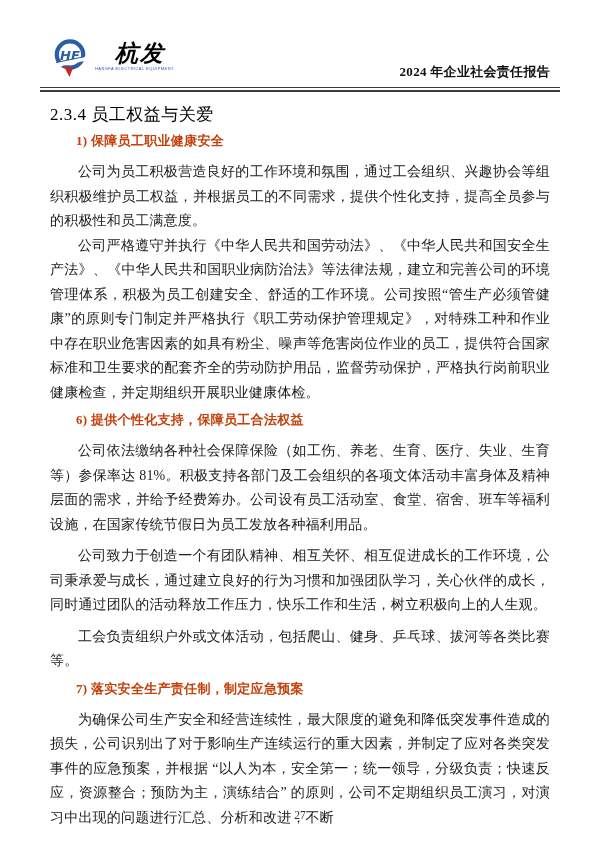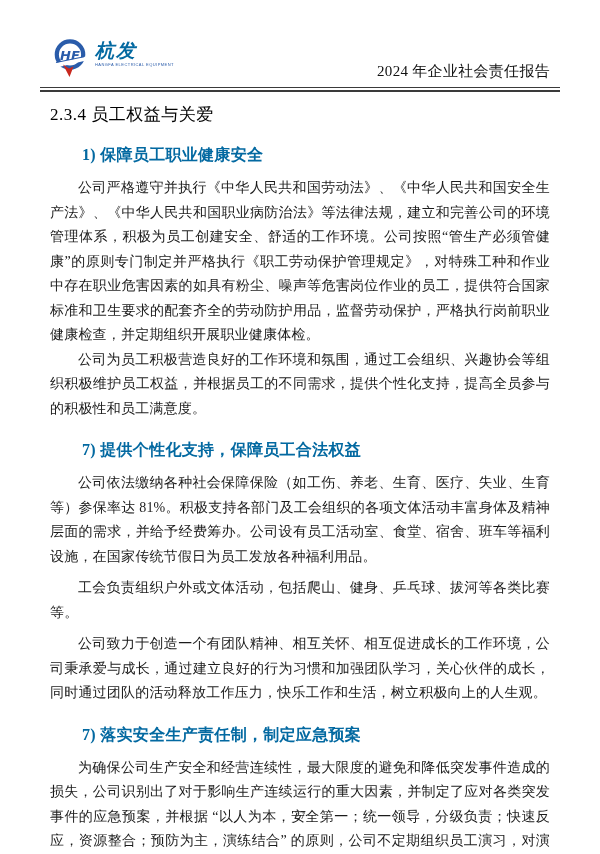--- a/index.html
+++ b/index.html
@@ -13,47 +13,48 @@
     overflow:hidden;
     font-family:"Liberation Serif","DejaVu Serif",serif;
     color:#1b1b1b;
   }
   
   .hdr{display:flex;justify-content:space-between;align-items:flex-end;height:50px;}
   .logo{display:flex;align-items:flex-start;gap:5px;}
   .logo-mark{flex:0 0 auto;}
   .logo-text{display:flex;flex-direction:column;line-height:1;padding-top:3px;}
   .brand{
-    font-size:19px;font-weight:bold;font-style:italic;
-    color:#0369a1;letter-spacing:2px;
+    font-size:23px;font-weight:bold;font-style:italic;
+    color:#000000;letter-spacing:2px;
     font-family:"DejaVu Serif","Liberation Serif",serif;
+    margin-left:20px;
   }
   .tagline{
     font-size:4px;color:#2a5caa;letter-spacing:.45px;
     margin-top:3px;white-space:nowrap;
     font-family:"Liberation Sans","DejaVu Sans",sans-serif;
   }
   .report-title{
-    font-size:15px;font-weight:normal;color:#111;
+    font-size:13px;font-weight:bold;color:#111;
     padding-bottom:3px;letter-spacing:.3px;
   }
   .hdr-rule{
     margin:3px -10px 0 -10px;
     height:2px;
     border-top:1.5px solid #3a3a3a;
     border-bottom:2.5px solid #3a3a3a;
   }
   
   h1.section-title{
     font-size:17px;font-weight:normal;color:#000;
     margin:11px 0 2px 0;letter-spacing:.5px;
   }
   h2.sub-heading{
-    font-size:16px;font-weight:bold;color:#0369a1;
-    margin:19px 0 10px 0;text-indent:2em;letter-spacing:.3px;
+    font-size:13px;font-weight:bold;color:#c2410c;
+    margin:6px 0 10px 0;text-indent:2em;letter-spacing:.3px;
   }
   p.body-par{
     font-size:14px;line-height:24.5px;
     margin:0;text-align:justify;text-indent:2em;
     color:#1b1b1b;letter-spacing:.2px;
   }
   p.body-par.spaced{margin-top:7px;}
   
   .footer{
     position:absolute;left:0;right:0;bottom:33px;
@@ -83,29 +84,29 @@
     </div>
     <div class="report-title">2024 年企业社会责任报告</div>
   </header>
 
   <div class="hdr-rule"></div>
 
   <h1 class="section-title">2.3.4 员工权益与关爱</h1>
 
   <section>
     <h2 class="sub-heading">1) 保障员工职业健康安全</h2>
+    <p class="body-par">公司为员工积极营造良好的工作环境和氛围，通过工会组织、兴趣协会等组织积极维护员工权益，并根据员工的不同需求，提供个性化支持，提高全员参与的积极性和员工满意度。</p>
     <p class="body-par">公司严格遵守并执行《中华人民共和国劳动法》、《中华人民共和国安全生产法》、《中华人民共和国职业病防治法》等法律法规，建立和完善公司的环境管理体系，积极为员工创建安全、舒适的工作环境。公司按照“管生产必须管健康”的原则专门制定并严格执行《职工劳动保护管理规定》，对特殊工种和作业中存在职业危害因素的如具有粉尘、噪声等危害岗位作业的员工，提供符合国家标准和卫生要求的配套齐全的劳动防护用品，监督劳动保护，严格执行岗前职业健康检查，并定期组织开展职业健康体检。</p>
-    <p class="body-par">公司为员工积极营造良好的工作环境和氛围，通过工会组织、兴趣协会等组织积极维护员工权益，并根据员工的不同需求，提供个性化支持，提高全员参与的积极性和员工满意度。</p>
   </section>
 
   <section>
-    <h2 class="sub-heading">7) 提供个性化支持，保障员工合法权益</h2>
+    <h2 class="sub-heading">6) 提供个性化支持，保障员工合法权益</h2>
     <p class="body-par">公司依法缴纳各种社会保障保险（如工伤、养老、生育、医疗、失业、生育等）参保率达 81%。积极支持各部门及工会组织的各项文体活动丰富身体及精神层面的需求，并给予经费筹办。公司设有员工活动室、食堂、宿舍、班车等福利设施，在国家传统节假日为员工发放各种福利用品。</p>
+    <p class="body-par spaced">公司致力于创造一个有团队精神、相互关怀、相互促进成长的工作环境，公司秉承爱与成长，通过建立良好的行为习惯和加强团队学习，关心伙伴的成长，同时通过团队的活动释放工作压力，快乐工作和生活，树立积极向上的人生观。</p>
     <p class="body-par spaced">工会负责组织户外或文体活动，包括爬山、健身、乒乓球、拔河等各类比赛等。</p>
-    <p class="body-par spaced">公司致力于创造一个有团队精神、相互关怀、相互促进成长的工作环境，公司秉承爱与成长，通过建立良好的行为习惯和加强团队学习，关心伙伴的成长，同时通过团队的活动释放工作压力，快乐工作和生活，树立积极向上的人生观。</p>
   </section>
 
   <section>
     <h2 class="sub-heading">7) 落实安全生产责任制，制定应急预案</h2>
     <p class="body-par">为确保公司生产安全和经营连续性，最大限度的避免和降低突发事件造成的损失，公司识别出了对于影响生产连续运行的重大因素，并制定了应对各类突发事件的应急预案，并根据 “以人为本，安全第一；统一领导，分级负责；快速反应，资源整合；预防为主，演练结合” 的原则，公司不定期组织员工演习，对演习中出现的问题进行汇总、分析和改进，不断</p>
   </section>
 
   <div class="footer">
     <span>27</span>
   </div>

